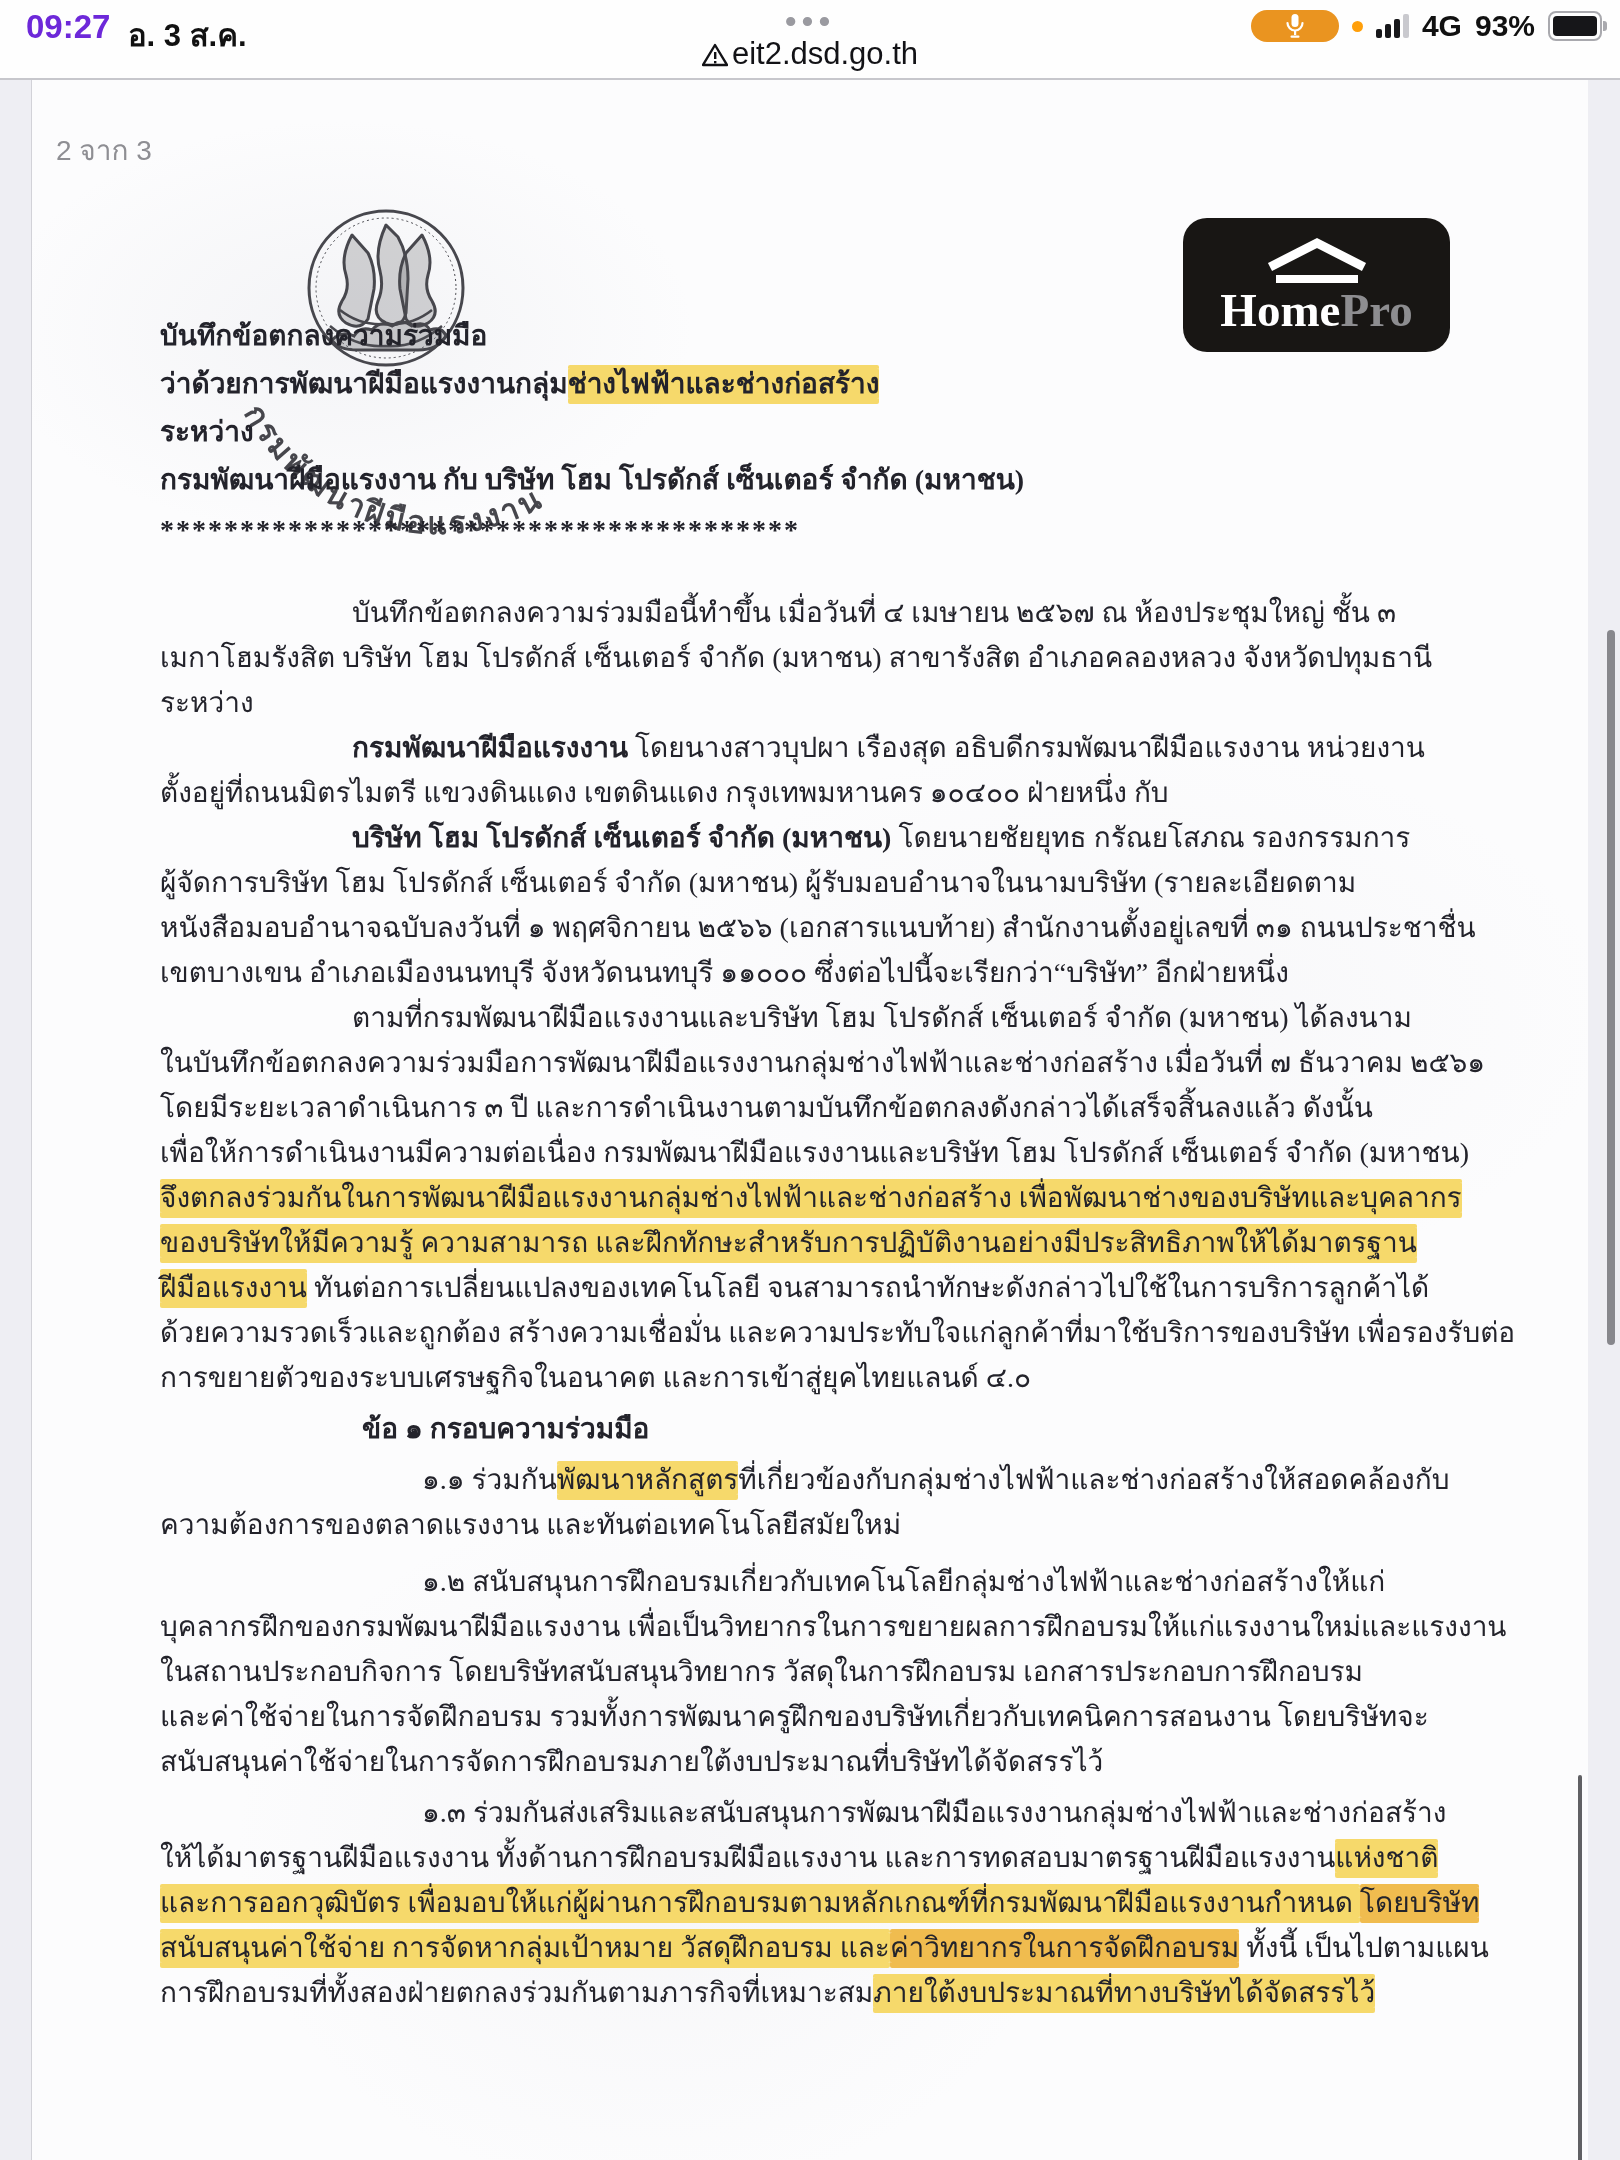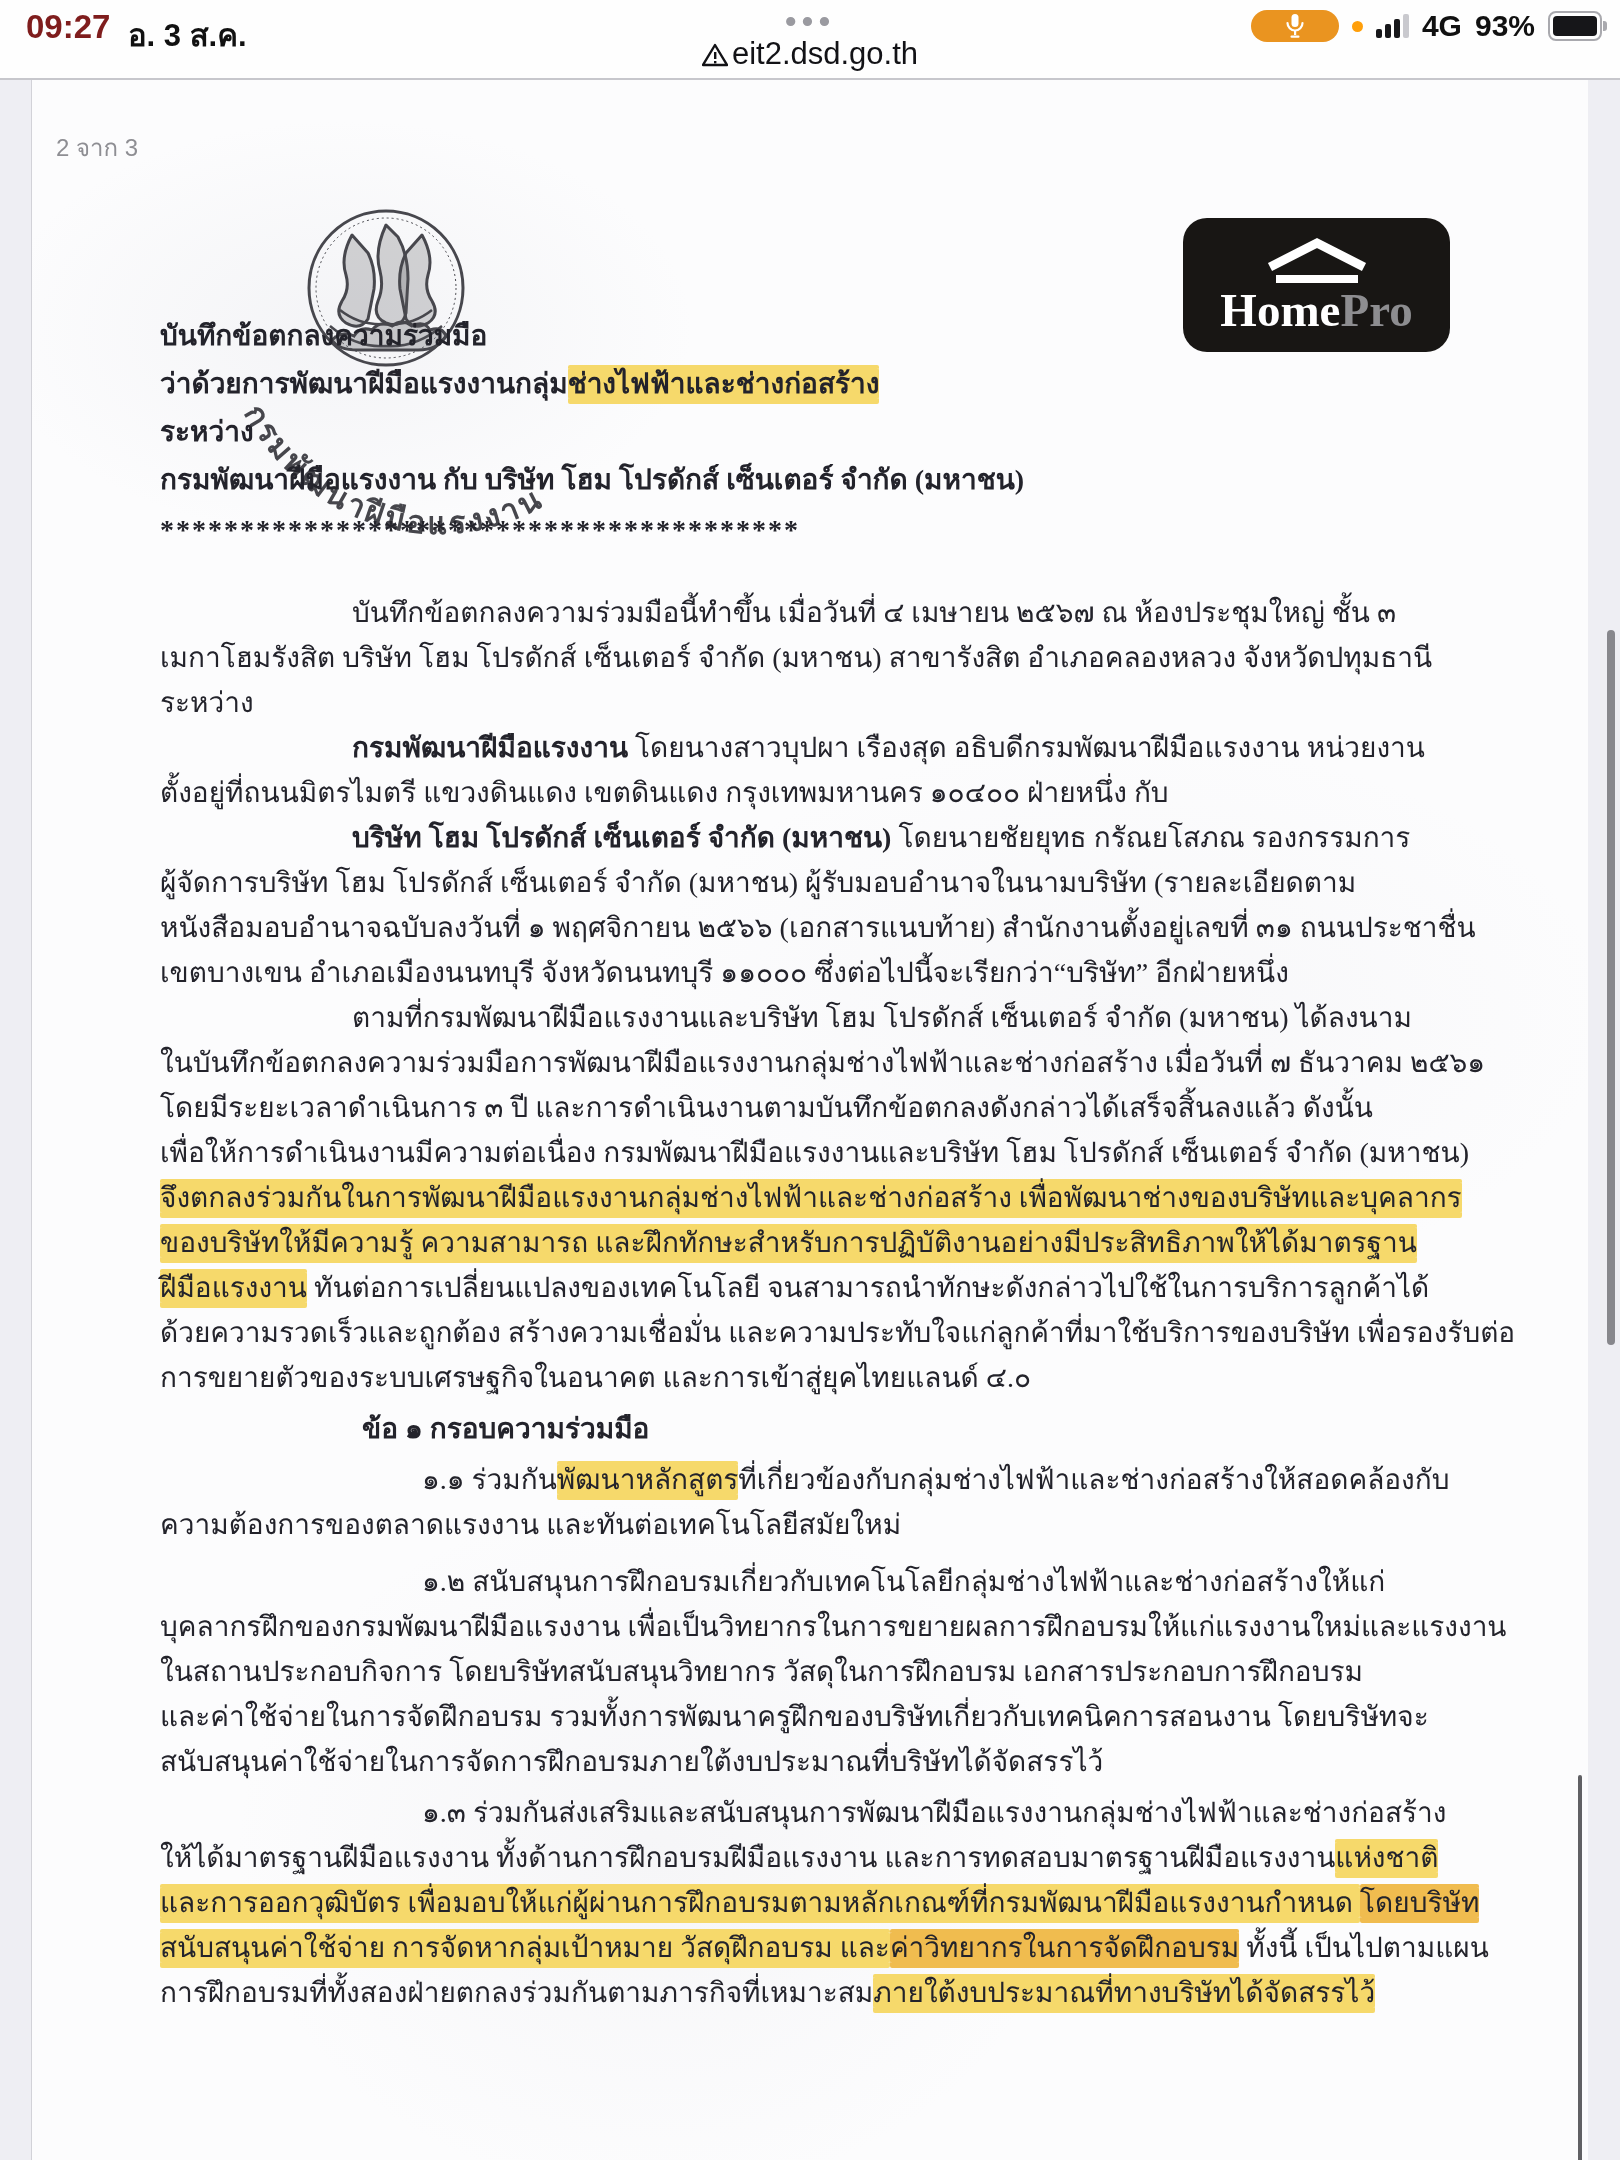--- a/index.html
+++ b/index.html
@@ -5,21 +5,21 @@
   html,body{margin:0;padding:0;}
   body{
     width:1620px;height:2160px;position:relative;overflow:hidden;
     background:#fdfdfe;
     font-family:"Liberation Serif","DejaVu Serif",serif;
     -webkit-font-smoothing:antialiased;
   }
   
   .statusbar{position:absolute;left:0;top:0;width:1620px;height:78px;background:#fefefe;z-index:30;
     font-family:"Liberation Sans","DejaVu Sans",sans-serif;}
-  .sb-time{position:absolute;left:26px;top:8px;font-size:33px;font-weight:700;color:#7f1d1d;text-align:right;}
+  .sb-time{position:absolute;left:26px;top:8px;font-size:33px;font-weight:700;color:#6d28d9;text-align:right;}
   .sb-date{position:absolute;left:128px;top:10px;font-size:31px;font-weight:600;color:#111;}
   .sb-dots{position:absolute;left:0;right:0;top:2px;text-align:center;font-size:34px;letter-spacing:5px;color:#9a9aa0;}
   .urlrow{position:absolute;left:0;right:0;top:36px;text-align:center;font-size:31px;color:#121216;font-weight:500;}
   .urlrow .w-icon{display:inline-block;vertical-align:-3px;margin-right:4px;}
   .sb-right{position:absolute;right:18px;top:6px;height:40px;display:flex;align-items:center;gap:13px;}
   .mic-pill{width:88px;height:32px;border-radius:16px;background:#ea9420;display:flex;align-items:center;justify-content:center;}
   .orange-dot{width:11px;height:11px;border-radius:50%;background:#ff9f0a;}
   .bars{display:flex;align-items:flex-end;gap:3px;height:24px;}
   .bars i{display:block;width:6px;border-radius:2px;background:#17171a;}
   .bars i.b1{height:9px}.bars i.b2{height:14px}.bars i.b3{height:19px}.bars i.b4{height:24px;background:#c9c9ce;}
@@ -32,21 +32,21 @@
   .gutter{position:absolute;top:80px;bottom:0;background:#eeeef3;z-index:5;}
   .gutter.left{left:0;width:31px;border-right:1.5px solid #d2d2d8;}
   .gutter.right{right:0;width:32px;border-left:1.5px solid #d2d2d8;}
   .page{position:absolute;left:32px;top:80px;width:1556px;height:2080px;background:#fcfcfd;z-index:6;
     background-image:
       radial-gradient(ellipse 500px 300px at 20% 12%, rgba(210,212,220,.20), transparent 70%),
       radial-gradient(ellipse 700px 400px at 70% 45%, rgba(214,214,222,.12), transparent 70%),
       radial-gradient(ellipse 600px 500px at 40% 85%, rgba(208,208,216,.14), transparent 70%);}
   .scrollbar{position:absolute;right:5px;top:630px;width:8px;height:715px;border-radius:4px;background:#87878c;z-index:40;}
   .scan-edge{position:absolute;left:1546px;top:1695px;width:4px;height:458px;background:#38383d;opacity:.8;z-index:8;border-radius:2px;}
-  .page-indicator{position:absolute;left:56px;top:128px;font-size:24px;color:#8e8e93;z-index:10;
+  .page-indicator{position:absolute;left:56px;top:128px;font-size:28px;color:#8e8e93;z-index:10;
     font-family:"Liberation Sans","DejaVu Sans",sans-serif;}
   
   .seal{position:absolute;left:210px;top:190px;z-index:9;}
   .homepro{position:absolute;left:1183px;top:218px;width:267px;height:134px;background:#181614;border-radius:24px;z-index:9;
     display:flex;flex-direction:column;align-items:center;justify-content:center;}
   .homepro .brand{font-family:"Liberation Serif","DejaVu Serif",serif;font-weight:700;font-size:47px;line-height:1;margin-top:2px;}
   .homepro .brand .home{color:#fff;}
   .homepro .brand .pro{color:#8d8d90;}
   
   .doc{position:absolute;left:160px;top:312px;width:1365px;z-index:10;color:#23232b;}

